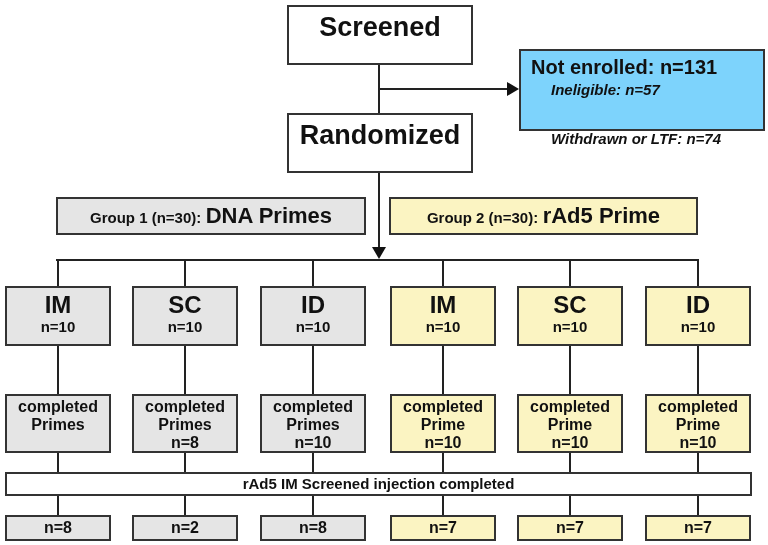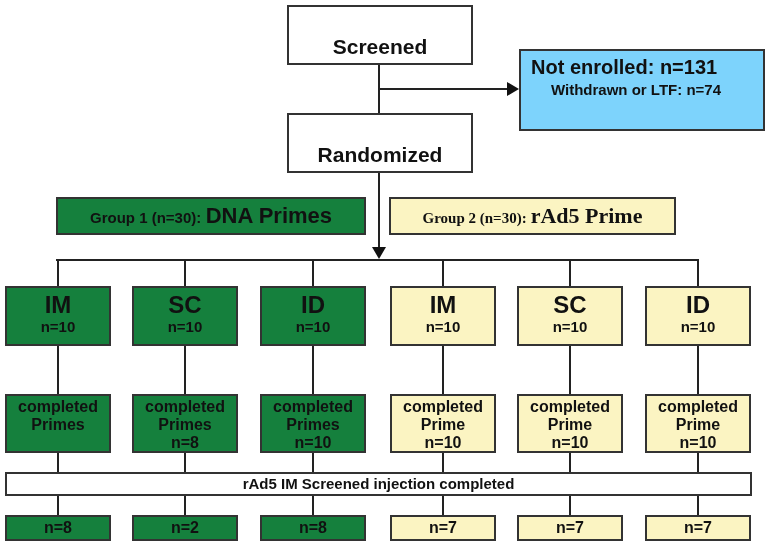--- a/index.html
+++ b/index.html
@@ -1,25 +1,25 @@
 <!DOCTYPE html>
 <html><head>
 <meta charset="utf-8">
 <style>
   html, body { margin: 0; padding: 0; background: #ffffff; }
   body { width: 768px; height: 545px; position: relative; overflow: hidden;
          font-family: "Liberation Sans", sans-serif; color: #111; }
   .box { position: absolute; box-sizing: border-box; border: 2px solid #333;
          text-align: center; font-weight: bold; }
   .white { background: #ffffff; }
-  .blue { background: #15803d; }
+  .blue { background: #e5e5e5; }
   .yellow { background: #fbf4c2; }
   .green { background: #7dd3fc; }
   .line { position: absolute; background: #222; }
-  .big { font-size: 21px; line-height: 24px; display: block; margin-top: 20px; }
+  .big { font-size: 27px; line-height: 24px; display: block; }
   .small { font-size: 15px; line-height: 18px; display: block; }
   .arm { font-size: 24px; line-height: 26px; display: block; }
   .comp { font-size: 16px; line-height: 18px; display: block; }
   .arrow-right { position: absolute; width: 0; height: 0;
                  border-top: 7px solid transparent; border-bottom: 7px solid transparent;
                  border-left: 12px solid #111; }
   .arrow-down { position: absolute; width: 0; height: 0;
                 border-left: 7px solid transparent; border-right: 7px solid transparent;
                 border-top: 12px solid #111; }
 </style>
@@ -32,32 +32,33 @@
 <div class="line" style="left:378px; top:172px; width:2px; height:76px;"></div>
 <div class="arrow-down" style="left:372px; top:247px;"></div>
 <div class="line" style="left:56px; top:259px; width:643px; height:2px;"></div>
 
 <div class="box white" style="left:287px; top:5px; width:186px; height:60px; padding-top:8px;">
   <span class="big">Screened</span>
 </div>
 
 <div class="box green" style="left:519px; top:49px; width:246px; height:82px; text-align:left; padding:4px 0 0 10px;">
   <span style="display:block; font-size:20px; line-height:25px;">Not enrolled: n=131</span>
-  <span style="display:block; font-size:15px; line-height:20px; padding-left:20px;">Withdrawn or LTF: n=74</span>
+  <span style="display:block; font-size:15px; line-height:20px; font-style:italic; padding-left:20px;">Ineligible: n=57</span>
+  <span style="display:block; font-size:15px; line-height:20px; font-style:italic; padding-left:20px;margin-top:29px;">Withdrawn or LTF: n=74</span>
 </div>
 
 <div class="box white" style="left:287px; top:113px; width:186px; height:60px; padding-top:8px;">
   <span class="big">Randomized</span>
 </div>
 
 <div class="box blue" style="left:56px; top:197px; width:310px; height:38px; line-height:34px;">
   <span style="font-size:15px;">Group 1 (n=30):</span>
   <span style="font-size:22px;">DNA Primes</span>
 </div>
-<div class="box yellow" style="left:389px; top:197px; width:287px; height:38px; line-height:34px;font-family:Liberation Serif, serif;">
+<div class="box yellow" style="left:389px; top:197px; width:309px; height:38px; line-height:34px;">
   <span style="font-size:15px;">Group 2 (n=30):</span>
   <span style="font-size:22px;">rAd5 Prime</span>
 </div>
 
 <div id="arms">
       <div class="line" style="left:57px; top:260px; width:2px; height:27px;"></div>
       <div class="box blue" style="left:5px; top:286px; width:106px; height:60px; padding-top:4px;">
         <span class="arm">IM</span>
         <span class="small">n=10</span>
       </div>

